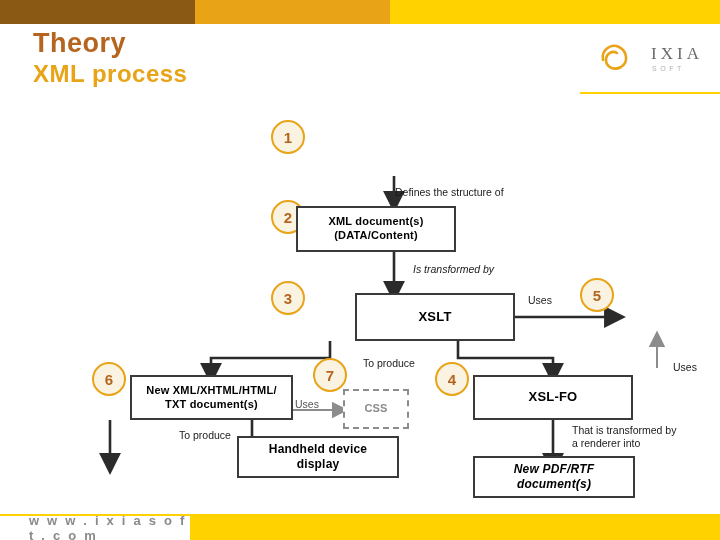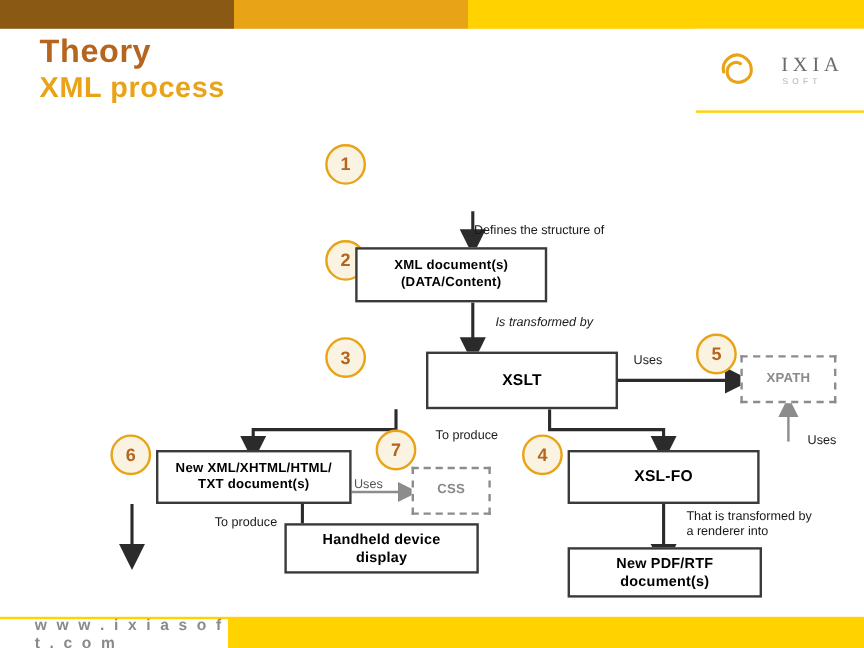--- a/index.html
+++ b/index.html
@@ -236,42 +236,41 @@
 
   <div class="dbox" style="left:296px; top:110px; width:160px; height:46px;text-align:center;">
     <span>
       <span>XML document(s)</span><br>
       <span>(DATA/Content)</span>
     </span>
   </div>
 
   <div class="dbox" style="left:314px; top:197px; width:160px; height:48px; font-size:13px;margin-left:41px;">XSLT</div>
 
-  <div class="dbox dashed" style="left:617px; top:200px; width:80px; height:40px; font-size:11px;">XPATH</div>
 
   <div class="dbox" style="left:130px; top:279px; width:163px; height:45px;">
     <span>
       <span>New XML/XHTML/HTML/</span><br>
       <span>TXT document(s)</span>
     </span>
   </div>
 
   <div class="dbox dashed" style="left:343px; top:293px; width:66px; height:40px; font-size:11px;">CSS</div>
 
   <div class="dbox" style="left:473px; top:279px; width:160px; height:45px; font-size:13px;">XSL-FO</div>
 
 
   <div class="dbox" style="left:237px; top:340px; width:162px; height:42px; font-size:12px;">
     <span>
       <span>Handheld device</span><br>
       <span>display</span>
     </span>
   </div>
 
-  <div class="dbox" style="left:473px; top:360px; width:162px; height:42px; font-size:12px;">
+  <div class="dbox" style="left:473px; top:360px; width:162px; height:42px; font-size:12px;font-style:italic;">
     <span>
       <span>New PDF/RTF</span><br>
       <span>document(s)</span>
     </span>
   </div>
 
   <div class="lbl" style="left:395px; top:90px;text-align:center;">Defines the structure of</div>
   <div class="lbl" style="left:413px; top:167px;font-style:italic;">Is transformed by</div>
   <div class="lbl" style="left:528px; top:198px;">Uses</div>
   <div class="lbl" style="left:673px; top:265px;">Uses</div>

